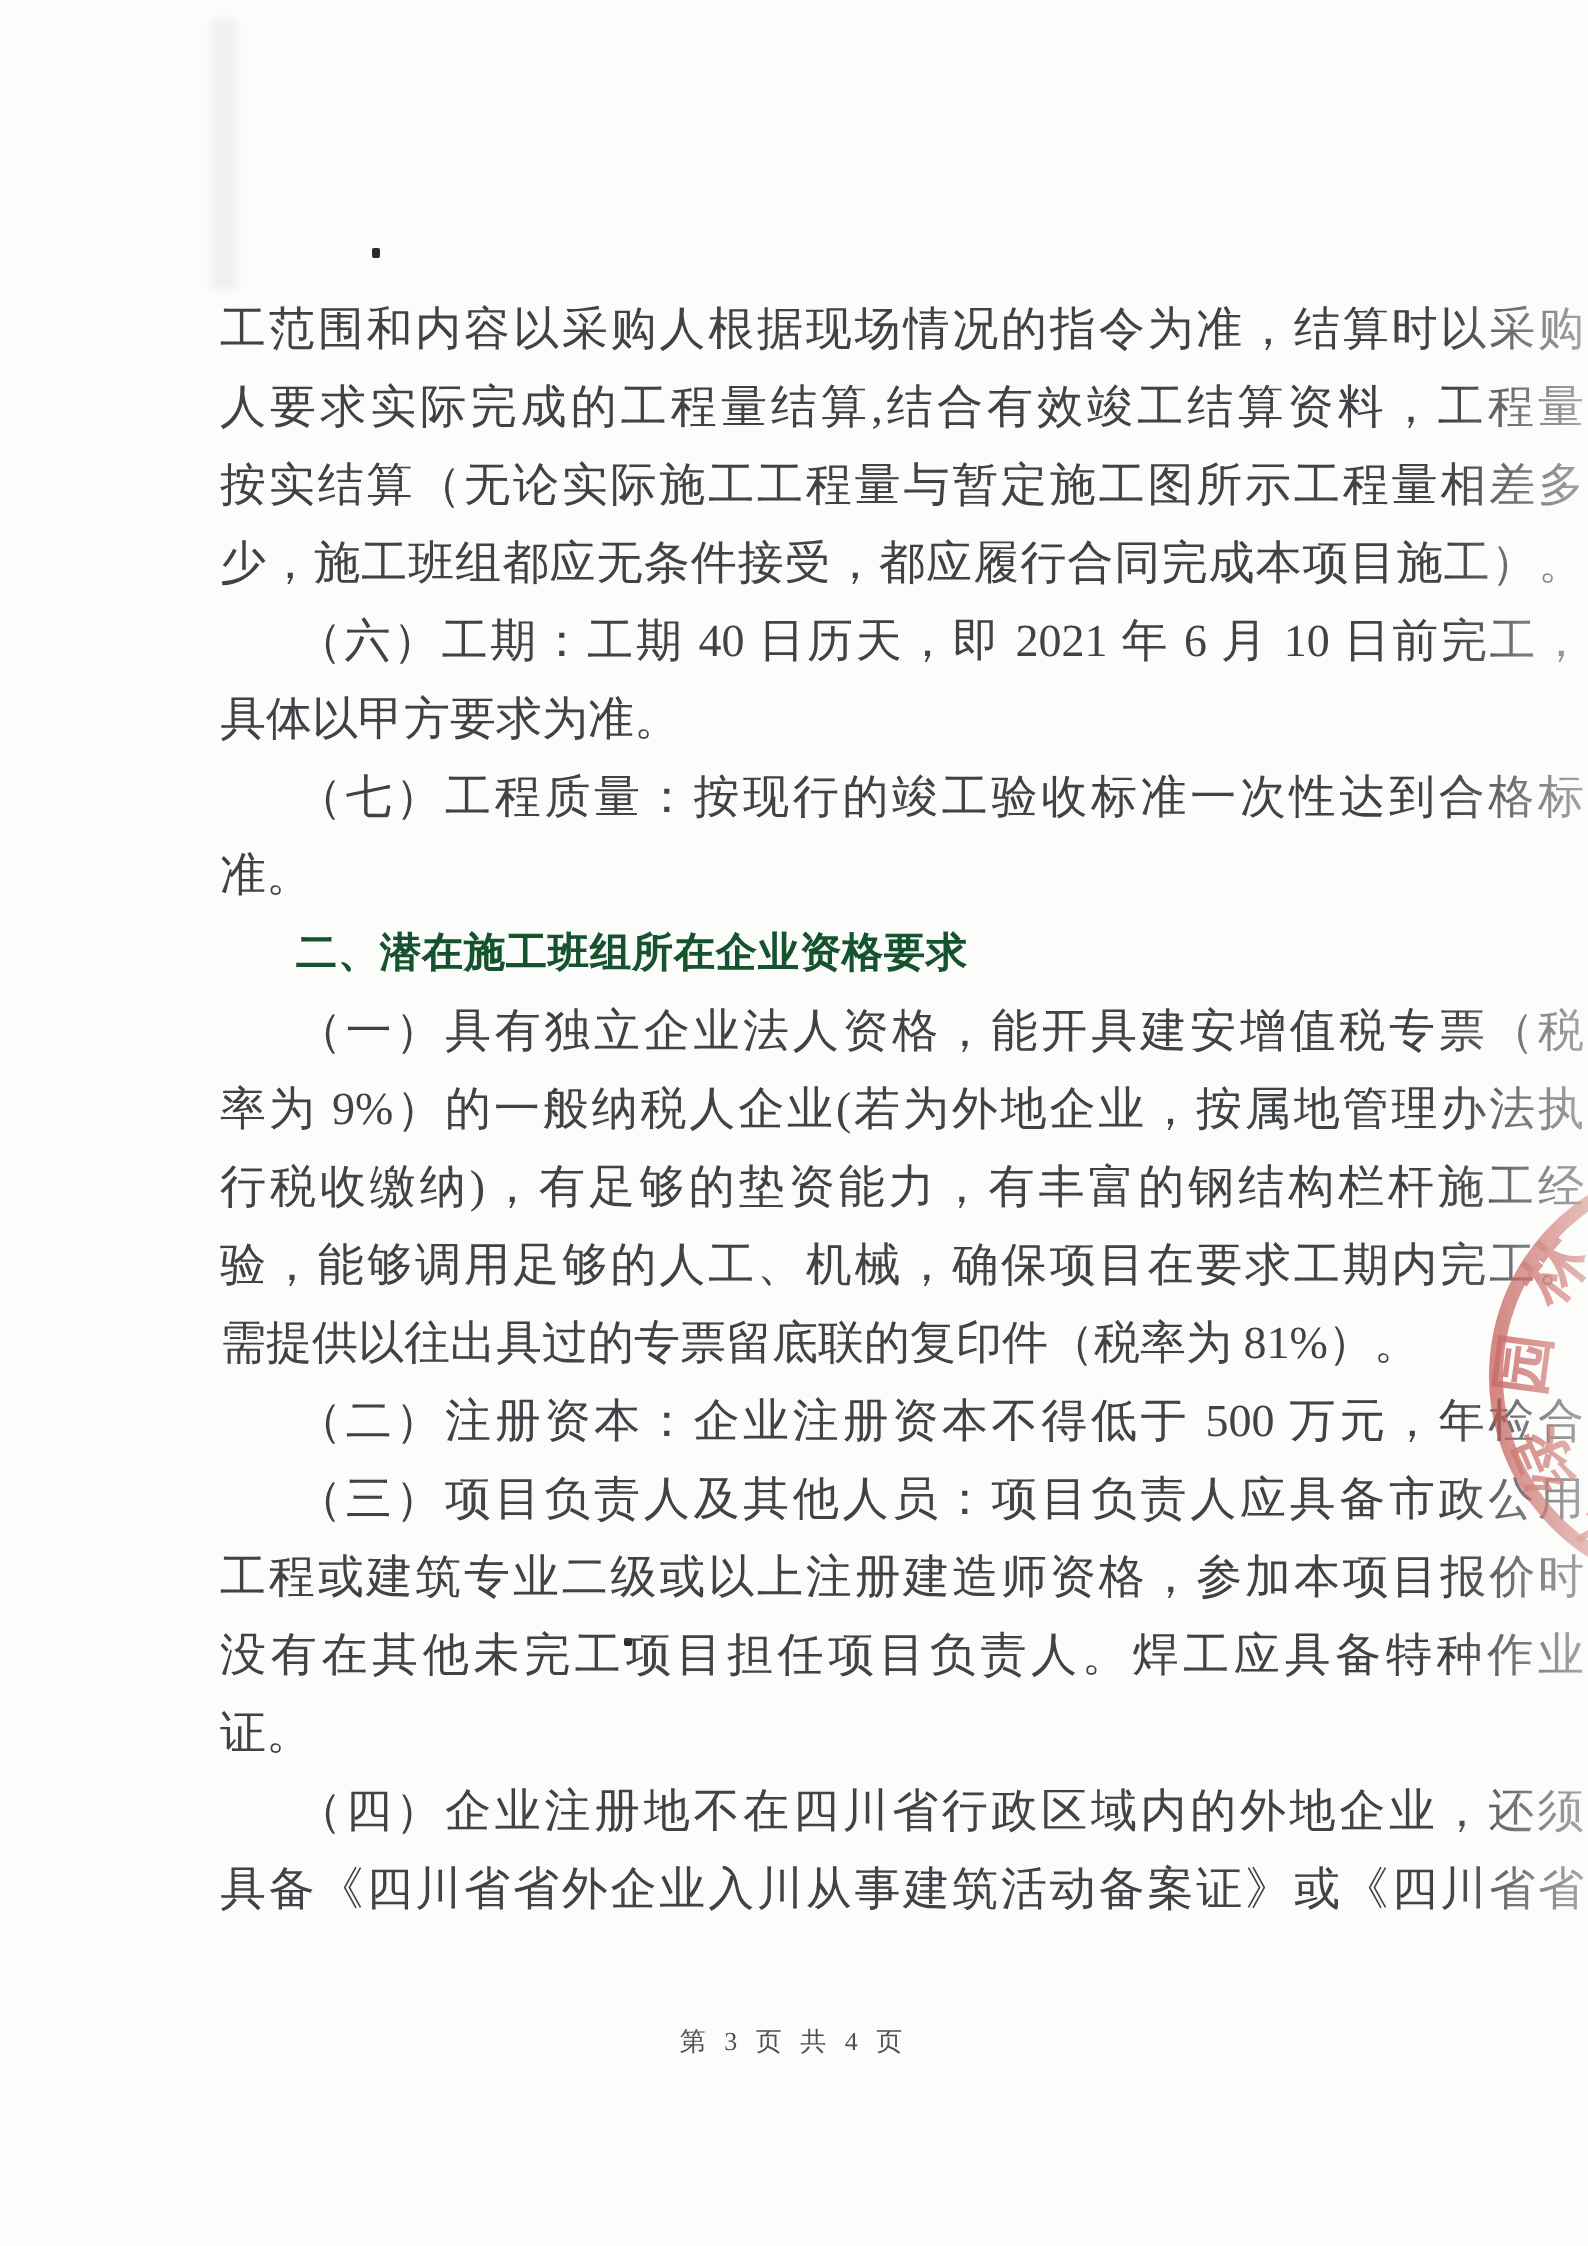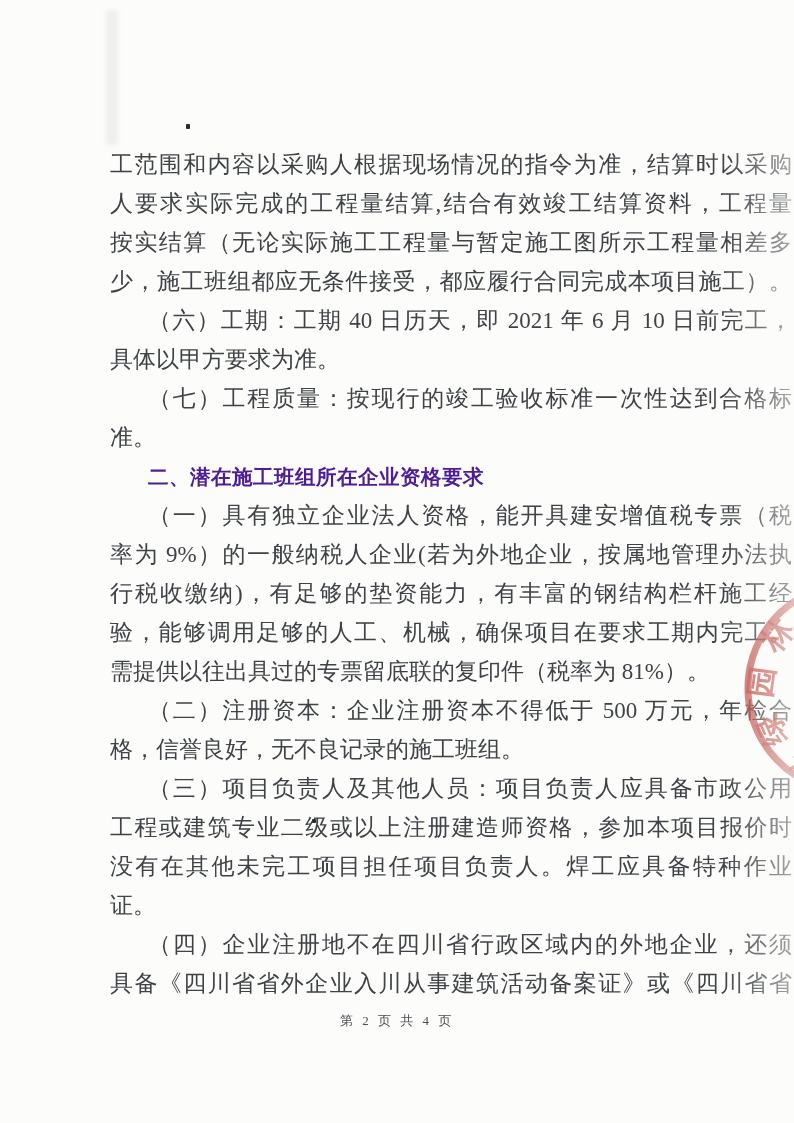--- a/index.html
+++ b/index.html
@@ -34,21 +34,21 @@
   }
   .line.indent { text-indent: 38px; }
   .heading {
     height: 39px;
     line-height: 39px;
     padding-left: 38px;
     font-family: "Liberation Sans", "DejaVu Sans", sans-serif;
     font-weight: bold;
     font-size: 20.5px;
     letter-spacing: 0.5px;
-    color: #4c1d95;
+    color: #14532d;
   }
   .footer {
     position: absolute;
     left: 0; right: 0; top: 1012px;
     text-align: center;
     font-size: 13px;
     letter-spacing: 3px;
     color: #4c4f54;
   }
   .seal {
@@ -112,21 +112,20 @@
       <div class="heading">二、潜在施工班组所在企业资格要求</div>
       <div class="para">
         <div class="line full indent">（一）具有独立企业法人资格，能开具建安增值税专票（税</div>
         <div class="line full">率为 9%）的一般纳税人企业(若为外地企业，按属地管理办法执</div>
         <div class="line full">行税收缴纳)，有足够的垫资能力，有丰富的钢结构栏杆施工经</div>
         <div class="line full">验，能够调用足够的人工、机械，确保项目在要求工期内完工。</div>
         <div class="line">需提供以往出具过的专票留底联的复印件（税率为 81%）。</div>
       </div>
       <div class="para">
         <div class="line full indent">（二）注册资本：企业注册资本不得低于 500 万元，年检合</div>
-        <div class="line">格，信誉良好，无不良记录的施工班组。</div>
       </div>
       <div class="para">
         <div class="line full indent">（三）项目负责人及其他人员：项目负责人应具备市政公用</div>
         <div class="line full">工程或建筑专业二级或以上注册建造师资格，参加本项目报价时</div>
         <div class="line full">没有在其他未完工项目担任项目负责人。焊工应具备特种作业</div>
         <div class="line">证。</div>
       </div>
       <div class="para">
         <div class="line full indent">（四）企业注册地不在四川省行政区域内的外地企业，还须</div>
         <div class="line full">具备《四川省省外企业入川从事建筑活动备案证》或《四川省省</div>
@@ -139,14 +138,14 @@
       <path id="sealArc" d="M 134 212 A 82 82 0 0 1 130 48" fill="none"></path>
       <text font-size="31" font-weight="bold" letter-spacing="13" opacity="0.85" font-family="Liberation Sans, sans-serif" fill="#b5342c">
         <textPath href="#sealArc" startOffset="4%">州兴绿园林</textPath>
       </text>
       <text x="58" y="196" font-size="16" font-weight="bold" opacity="0.85" font-family="Liberation Sans, sans-serif" transform="rotate(27 58 196)" fill="#b5342c">5105</text>
     </svg>
   </div>
 
   <div class="fade-right"></div>
 
-  <div class="footer">第 2 页 共 4 页</div>
+  <div class="footer">第 3 页 共 4 页</div>
 </div>
 
 </body></html>

